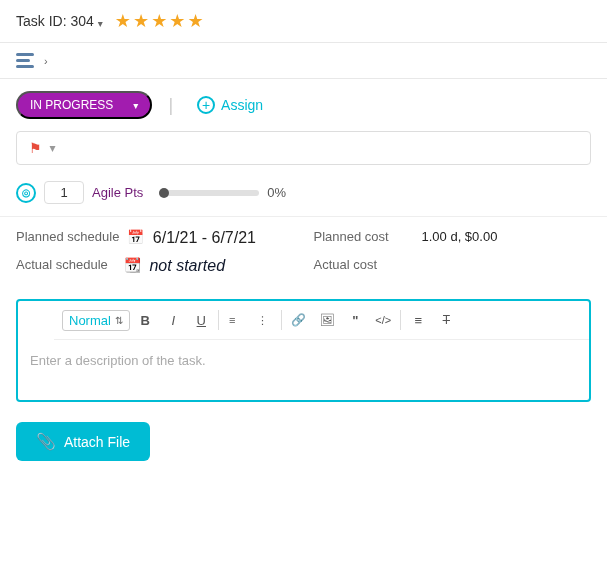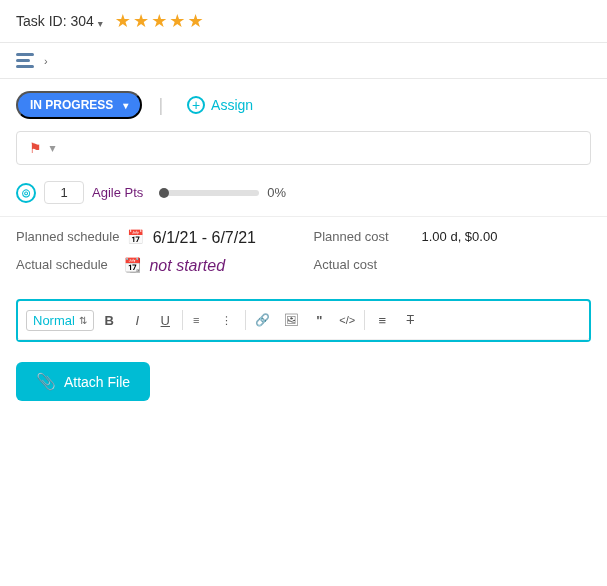--- a/index.html
+++ b/index.html
@@ -75,29 +75,29 @@
     }
 
     
     .status-bar {
       display: flex;
       align-items: center;
       padding: 12px 16px;
       gap: 16px;
     }
     .status-badge {
-      background: #3b82f6;
+      background: #a21caf;
       color: #fff;
       font-size: 12px;
-      font-weight: 700;
+      font-weight: 400;
       padding: 5px 12px;
       border-radius: 20px;
       display: flex;
       align-items: center;
-      gap: 10px;
+      gap: 20px;
       cursor: pointer;
     }
     .status-badge .down-arrow {
       font-size: 10px;
     }
     .assign-btn {
       display: flex;
       align-items: center;
       gap: 6px;
       color: #00bcd4;
@@ -234,21 +234,21 @@
       color: #4caf50;
       font-size: 14px;
     }
     .schedule-value {
       font-size: 16px;
       color: #222;
       font-weight: 500;
     }
     .not-started {
       font-style: italic;
-      color: #701a75;
+      color: #0f172a;
       font-weight: normal;
     }
     .cost-value {
       font-size: 13px;
       color: #222;
       font-weight: 500;
     }
 
     
     .editor-section {
@@ -256,20 +256,21 @@
       border: 2px solid #00bcd4;
       border-radius: 4px;
     }
     .editor-toolbar {
       display: flex;
       align-items: center;
       padding: 6px 8px;
       gap: 2px;
       border-bottom: 1px solid #eee;
       flex-wrap: wrap;
+      margin-left: 36px;
     }
     .format-select {
       display: flex;
       align-items: center;
       gap: 4px;
       border: 1px solid #ccc;
       border-radius: 3px;
       padding: 2px 6px;
       cursor: pointer;
       font-size: 13px;
@@ -433,20 +434,23 @@
     </button>
     <div class="toolbar-divider"></div>
     <button class="toolbar-btn" style="font-size:12px;">🔗</button>
     <button class="toolbar-btn" style="font-size:12px;">🖼</button>
     <button class="toolbar-btn" style="font-size:13px; font-weight:bold; color:#555;">"</button>
     <button class="toolbar-btn" style="font-size:11px; color:#555;">&lt;/&gt;</button>
     <div class="toolbar-divider"></div>
     <button class="toolbar-btn" style="font-size:13px;">≡</button>
     <button class="toolbar-btn" style="font-size:12px; text-decoration:line-through;">T</button>
   </div>
+  <div class="editor-body">
+    <span class="editor-placeholder">Enter a description of the task.</span>
+  </div>
 </div>
 
 <div class="attach-section">
   <button class="attach-btn">
     <span class="attach-icon">📎</span>
     <span>Attach File</span>
   </button>
 </div>
 
 </body></html>

